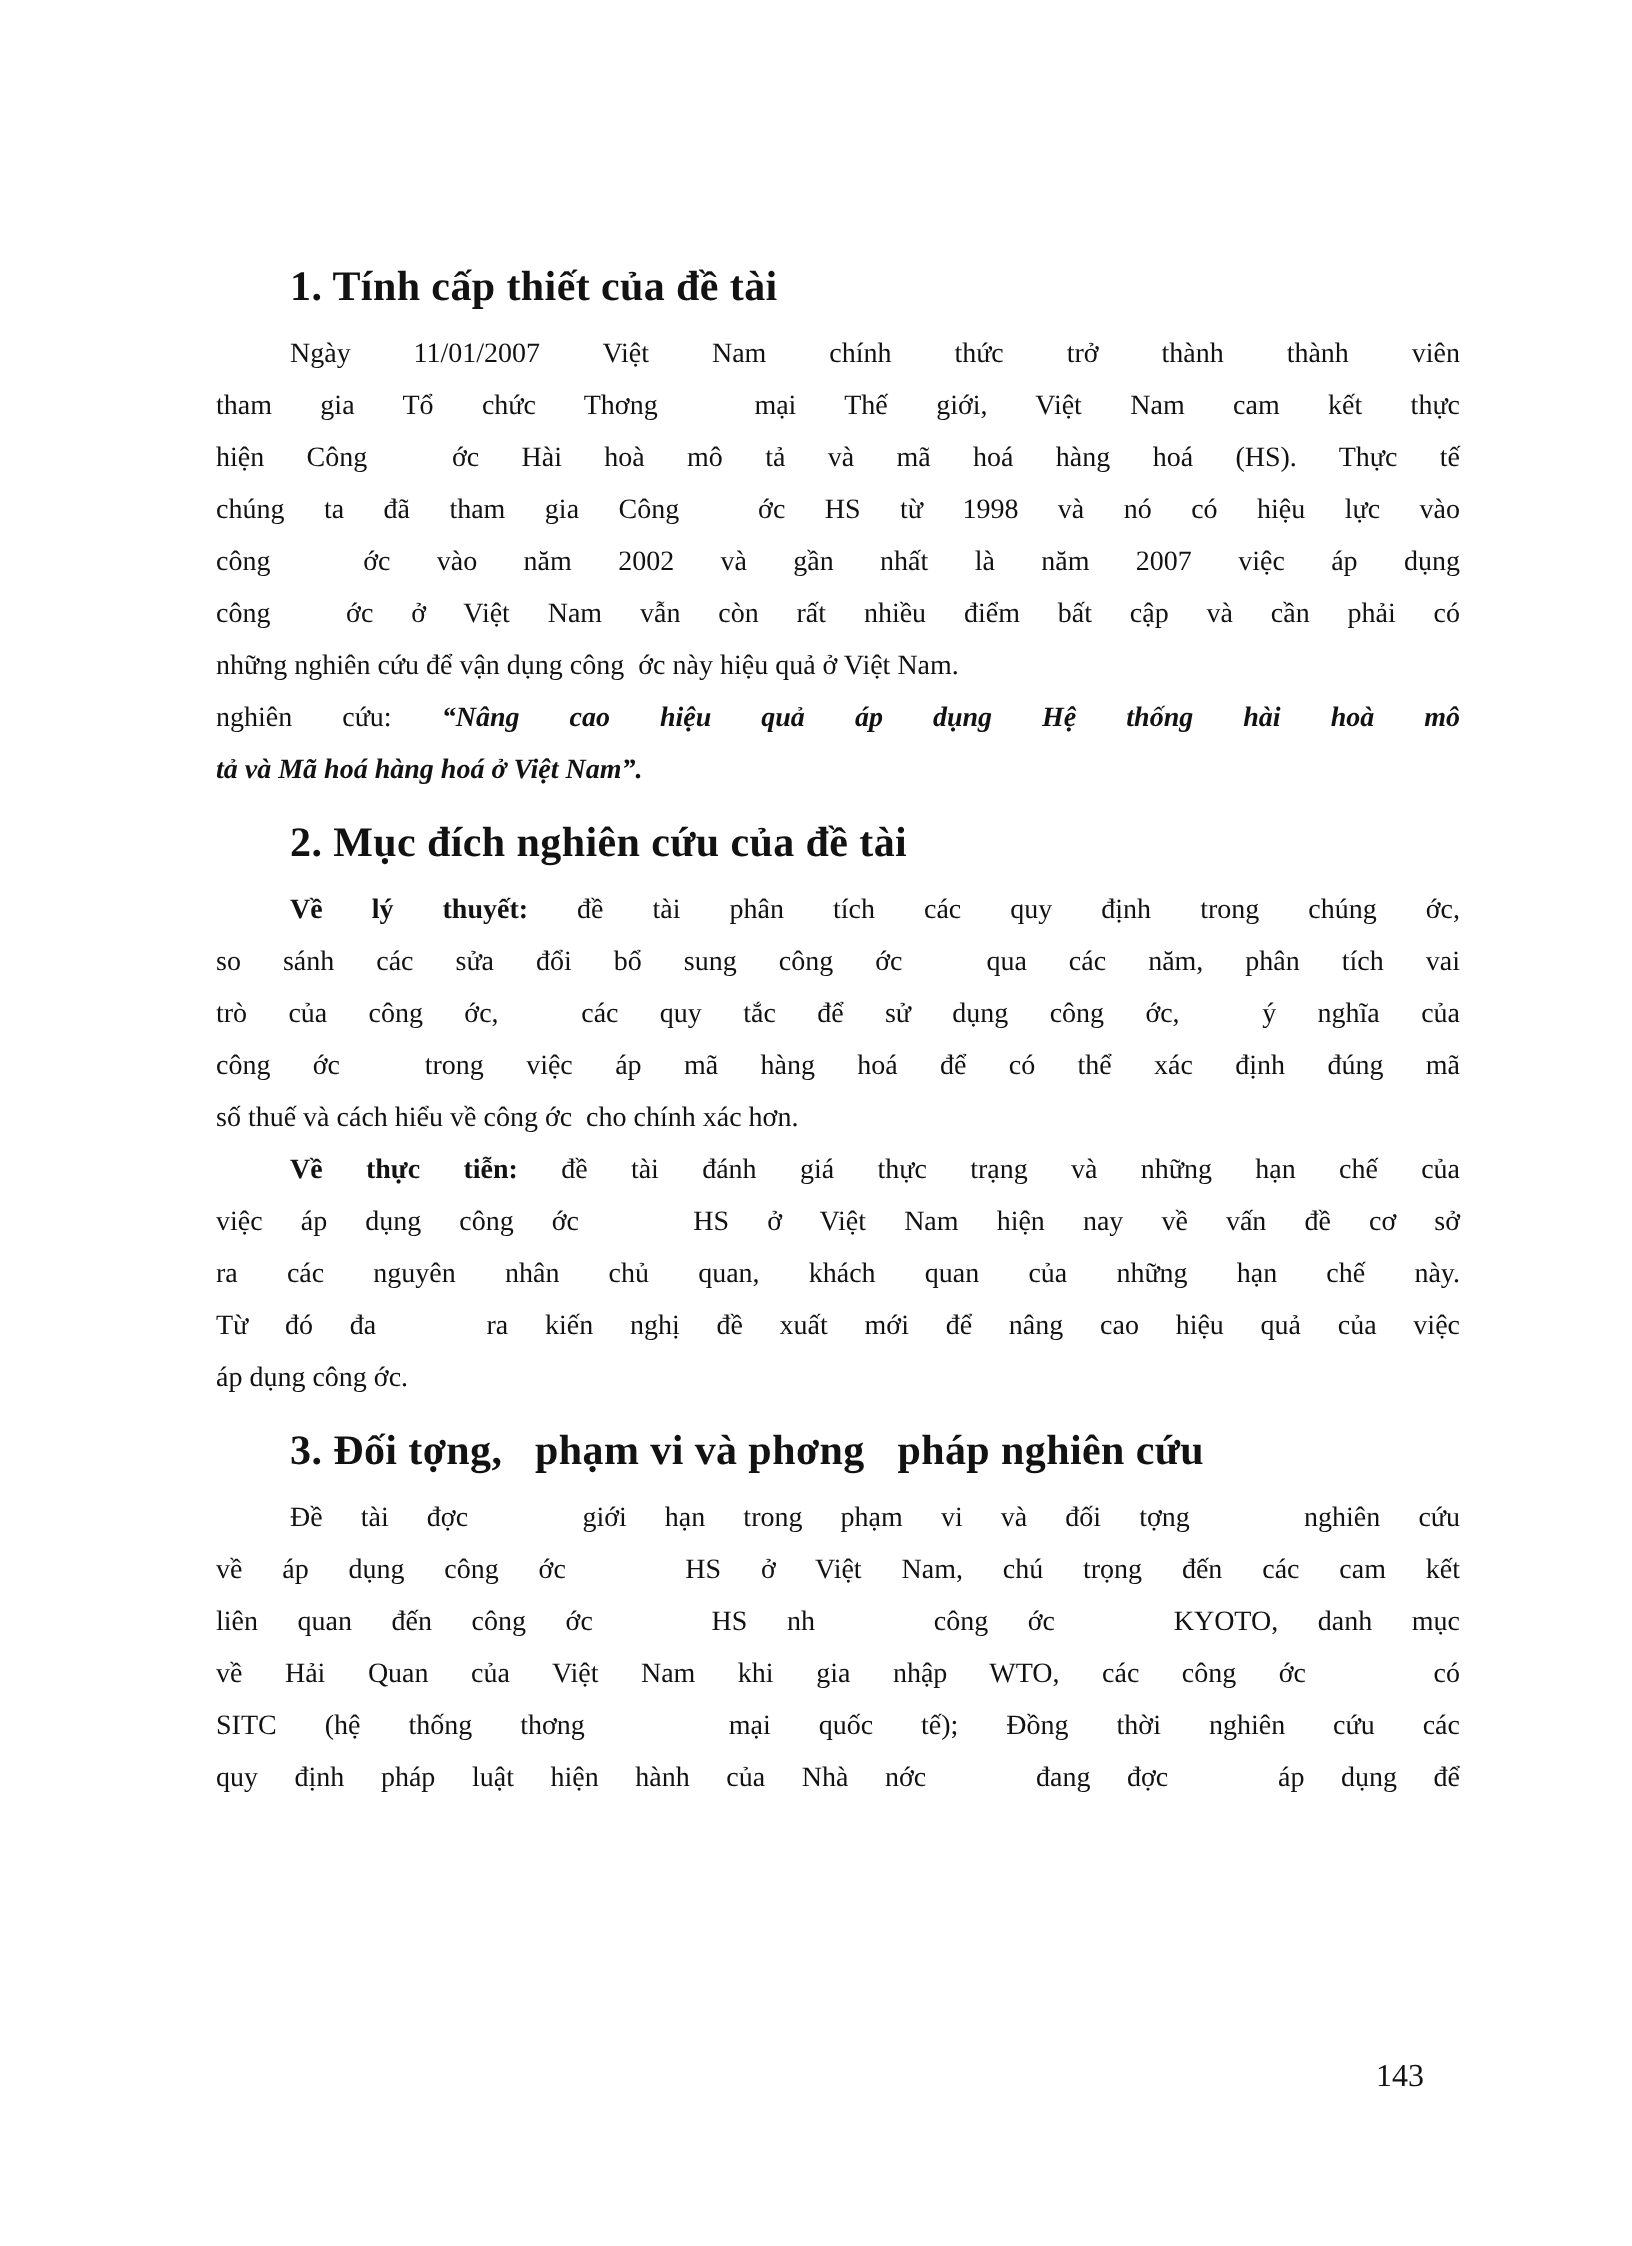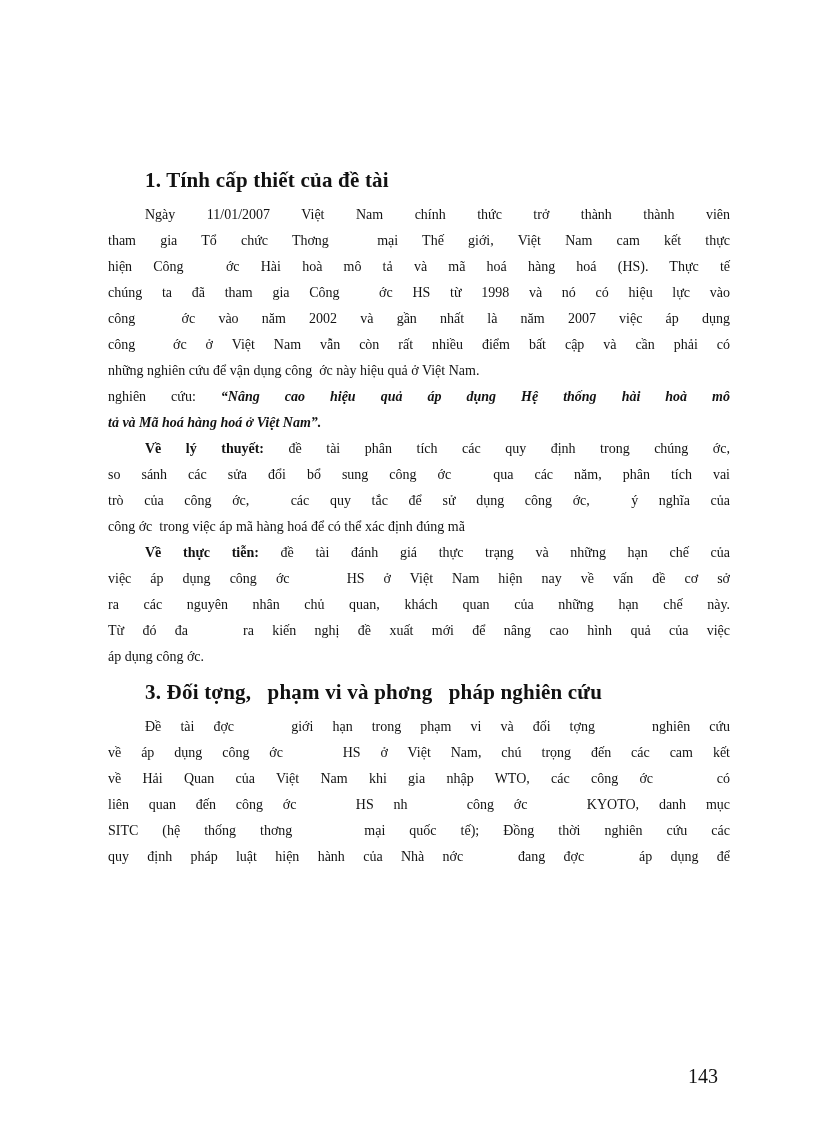--- a/index.html
+++ b/index.html
@@ -12,21 +12,20 @@
     height: 1123px;
     position: relative;
     font-family: "Liberation Serif", "DejaVu Serif", serif;
     color: #121212;
     overflow: hidden;
   }
   .page {
     position: absolute;
     inset: 0;
     background: #ffffff;
-    margin-top: 37px;
   }
   .content {
     position: absolute;
     left: 108px;
     top: 130px;
     width: 622px;
   }
   .heading {
     font-weight: bold;
     font-size: 21px;
@@ -58,21 +57,21 @@
   .line.indent {
     padding-left: 37px;
   }
   .s-n { font-style: normal; font-weight: normal; }
   .s-b { font-weight: bold; font-family: Liberation Serif, serif; }
   .s-bi { font-weight: bold; font-style: italic; }
   .pagenum {
     position: absolute;
     left: 688px;
     top: 1026px;
-    font-size: 20px;
+    font-size: 16px;
     line-height: 26px;
   }
 </style>
 </head>
 <body>
 
 <div class="page">
   <div class="content">
       <div class="heading">1. Tính cấp thiết của đề tài</div>
       <div class="para">
@@ -81,37 +80,39 @@
         <div class="line"><span class="s-n">hiện Công  ớc Hài hoà mô tả và mã hoá hàng hoá (HS). Thực tế</span></div>
         <div class="line"><span class="s-n">chúng ta đã tham gia Công  ớc HS từ 1998 và nó có hiệu lực vào</span></div>
         <div class="line"><span class="s-n">công  ớc vào năm 2002 và gần nhất là năm 2007 việc áp dụng</span></div>
         <div class="line"><span class="s-n">công  ớc ở Việt Nam vẫn còn rất nhiều điểm bất cập và cần phải có</span></div>
         <div class="line"><span class="s-n">những nghiên cứu để vận dụng công  ớc này hiệu quả ở Việt Nam.</span></div>
       </div>
       <div class="para">
         <div class="line"><span class="s-n">nghiên cứu: </span><span class="s-bi">“Nâng cao hiệu quả áp dụng Hệ thống hài hoà mô</span></div>
         <div class="line"><span class="s-bi">tả và Mã hoá hàng hoá ở Việt Nam”.</span></div>
       </div>
+      <div class="heading">2. Mục đích nghiên cứu của đề tài</div>
       <div class="para">
         <div class="line indent"><span class="s-b">Về lý thuyết: </span><span class="s-n">đề tài phân tích các quy định trong chúng ớc,</span></div>
         <div class="line"><span class="s-n">so sánh các sửa đổi bổ sung công ớc  qua các năm, phân tích vai</span></div>
         <div class="line"><span class="s-n">trò của công ớc,  các quy tắc để sử dụng công ớc,  ý nghĩa của</span></div>
         <div class="line"><span class="s-n">công ớc  trong việc áp mã hàng hoá để có thể xác định đúng mã</span></div>
+        <div class="line"><span class="s-n">số thuế và cách hiểu về công ớc  cho chính xác hơn.</span></div>
       </div>
       <div class="para">
         <div class="line indent"><span class="s-b">Về thực tiễn: </span><span class="s-n">đề tài đánh giá thực trạng và những hạn chế của</span></div>
         <div class="line"><span class="s-n">việc áp dụng công ớc   HS ở Việt Nam hiện nay về vấn đề cơ sở</span></div>
         <div class="line"><span class="s-n">ra các nguyên nhân chủ quan, khách quan của những hạn chế này.</span></div>
-        <div class="line"><span class="s-n">Từ đó đa   ra kiến nghị đề xuất mới để nâng cao hình quả của việc</span></div>
+        <div class="line"><span class="s-n">Từ đó đa   ra kiến nghị đề xuất mới để nâng cao hiệu quả của việc</span></div>
         <div class="line"><span class="s-n">áp dụng công ớc.</span></div>
       </div>
       <div class="heading">3. Đối tợng,   phạm vi và phơng   pháp nghiên cứu</div>
       <div class="para cont">
         <div class="line indent"><span class="s-n">Đề tài đợc   giới hạn trong phạm vi và đối tợng   nghiên cứu</span></div>
         <div class="line"><span class="s-n">về áp dụng công ớc   HS ở Việt Nam, chú trọng đến các cam kết</span></div>
+        <div class="line"><span class="s-n">liên quan đến công ớc   HS nh   công ớc   KYOTO, danh mục</span></div>
         <div class="line"><span class="s-n">về Hải Quan của Việt Nam khi gia nhập WTO, các công ớc   có</span></div>
-        <div class="line"><span class="s-n">liên quan đến công ớc   HS nh   công ớc   KYOTO, danh mục</span></div>
         <div class="line"><span class="s-n">SITC (hệ thống thơng   mại quốc tế); Đồng thời nghiên cứu các</span></div>
         <div class="line"><span class="s-n">quy định pháp luật hiện hành của Nhà nớc   đang đợc   áp dụng để</span></div>
       </div>
     </div>
   <div class="pagenum">143</div>
 </div>
 
 </body></html>

